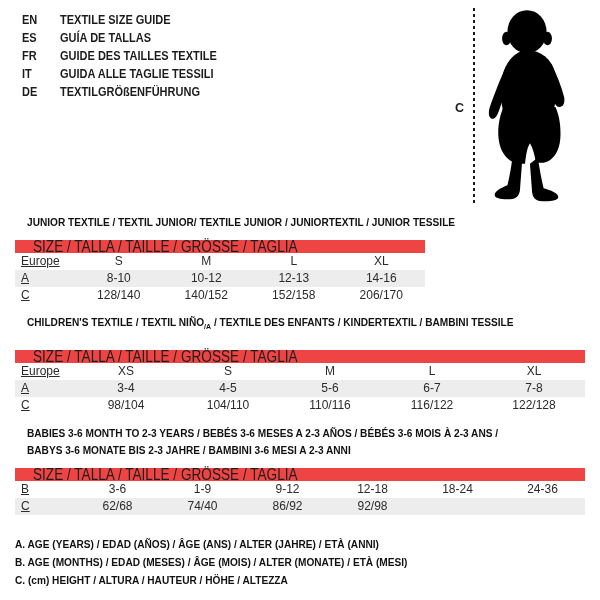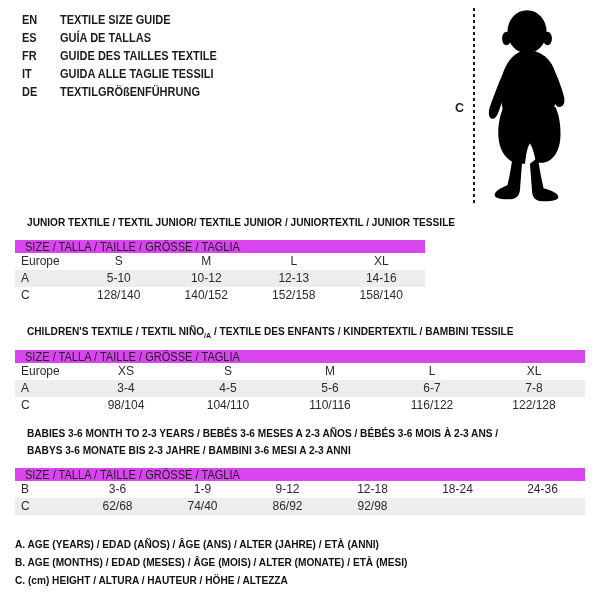--- a/index.html
+++ b/index.html
@@ -21,35 +21,35 @@
   .measure-line {
     position:absolute; left:473px; top:8px; width:2px; height:198px;
     background:repeating-linear-gradient(to bottom, #1a1a1a 0 3px, transparent 3px 6px);
   }
   .figure-svg { position:absolute; left:482px; top:6px; }
 
   
   .sec-title { position:absolute; left:15px; font-weight:bold; font-size:11.5px; color:#111; line-height:17px;margin-left:12px; }
   .sec-title sub { font-size:8px; }
   .title1 { top:214px; }
-  .title2 { top:323px; }
+  .title2 { top:314px; }
   .title3 { top:425px; }
 
   
   .table { position:absolute; left:15px; }
   .t1 { top:240px; width:410px; }
   .t2 { top:350px; width:570px; }
   .t3 { top:468px; width:570px; }
   .size-bar {
-    height:13px; line-height:13px; background:#d946ef; color:#1d1d1d;
-    font-size:13px; padding-left:10px;
+    height:13px; line-height:13px; background:#ef4444; color:#1d1d1d;
+    font-size:16px; padding-left:18px;
   }
   .trow { display:flex; height:17px; line-height:17px; font-size:12px; color:#2b2b2b; }
   .shaded { background:#ededed; }
-  .rlabel { width:60px; padding-left:6px; box-sizing:border-box; }
+  .rlabel { width:60px; padding-left:6px; box-sizing:border-box;text-decoration:underline; }
   .t1 .cell { width:87.5px; text-align:center; }
   .t2 .cell { width:102px; text-align:center; }
   .t3 .cell { width:85px; text-align:center; }
 
   
   .footnotes { position:absolute; left:15px; top:535px; }
   .footnote { height:18px; line-height:18px; font-weight:bold; font-size:11.5px; color:#111; }
 </style>
 </head>
 <body>
@@ -102,31 +102,31 @@
   </div>
   <div class="trow">
     <span class="rlabel">Europe</span>
     <span class="cell">S</span>
     <span class="cell">M</span>
     <span class="cell">L</span>
     <span class="cell">XL</span>
   </div>
   <div class="trow shaded">
     <span class="rlabel">A</span>
-    <span class="cell">5-10</span>
+    <span class="cell">8-10</span>
     <span class="cell">10-12</span>
     <span class="cell">12-13</span>
     <span class="cell">14-16</span>
   </div>
   <div class="trow">
     <span class="rlabel">C</span>
     <span class="cell">128/140</span>
     <span class="cell">140/152</span>
     <span class="cell">152/158</span>
-    <span class="cell">158/140</span>
+    <span class="cell">206/170</span>
   </div>
 </div>
 
 <div class="sec-title title2">
   <span class="cond"><span>CHILDREN'S TEXTILE / TEXTIL NIÑO</span><sub>/A</sub><span> / TEXTILE DES ENFANTS / KINDERTEXTIL / BAMBINI TESSILE</span></span>
 </div>
 <div class="table t2">
   <div class="size-bar">
     <span class="condc">SIZE / TALLA / TAILLE / GRÖSSE / TAGLIA</span>
   </div>

